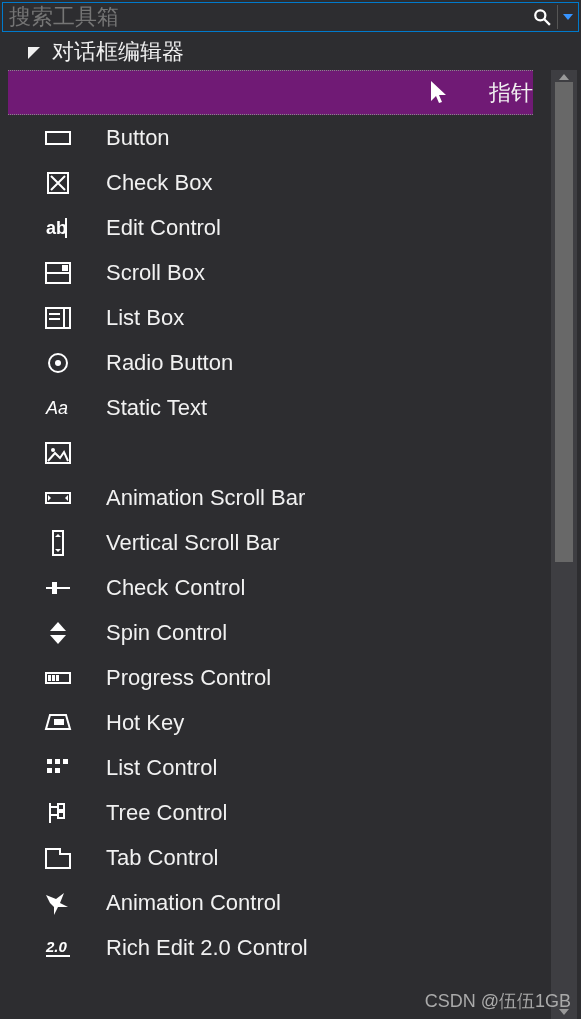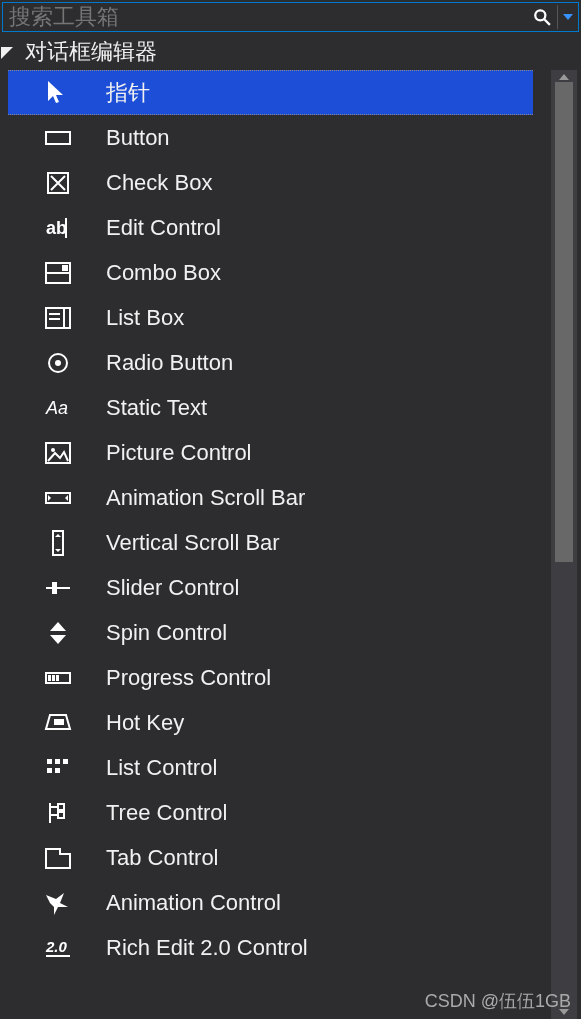--- a/index.html
+++ b/index.html
@@ -3,24 +3,24 @@
   <meta charset="utf-8">
   <style>
     * { margin:0; padding:0; box-sizing:border-box; font-family:"Microsoft YaHei","Segoe UI",Arial,sans-serif; -webkit-font-smoothing:antialiased; }
     body { background:#2d2d30; color:#f1f1f1; width:581px; height:1019px; overflow:hidden; position:relative; }
     .search-row { display:flex; align-items:center; height:30px; border:1px solid #007acc; margin:2px; position:relative;justify-content:space-between; }
     .search-input { flex:1; background:transparent; border:0; outline:0; color:#999; font-size:22px; padding:0 6px; height:100%; }
     .search-icon-box { width:30px; display:flex; align-items:center; justify-content:center; color:#f1f1f1; }
     .dropdown-sep { width:1px; height:24px; background:#555; }
     .dropdown-arrow { width:20px; display:flex; align-items:center; justify-content:center; color:#007acc; }
     .panel { position:relative; height:calc(100% - 34px); }
-    .header { display:flex; align-items:center; height:36px; padding-left:1px; font-size:22px; color:#f1f1f1; }
+    .header { display:flex; align-items:center; height:36px; padding-left:28px; font-size:22px; color:#f1f1f1; }
     .list { position:absolute; top:36px; left:8px; right:48px; bottom:0; }
     .item { display:flex; align-items:center; height:45px; padding-left:32px; font-size:22px; color:#f1f1f1; border-top:1px solid rgba(0,0,0,0.0); }
-    .item.selected { background:#1d4ed8; border-top:1px dotted #888; border-bottom:1px dotted #888; }
+    .item.selected { background:#701a75; border-top:1px dotted #888; border-bottom:1px dotted #888;justify-content:flex-end; }
     .icon-slot { width:36px; height:30px; display:flex; align-items:center; justify-content:center; margin-right:30px; }
     .icon-slot svg { width:28px; height:28px; }
     .label {}
     .scrollbar-track { position:absolute; top:36px; right:4px; width:26px; height:calc(100% - 36px); background:#3e3e42; }
     .scrollbar-thumb { position:absolute; left:4px; top:12px; width:18px; height:480px; background:#686868; }
     .scroll-arrow { position:absolute; left:0; width:26px; height:14px; display:flex; align-items:center; justify-content:center; color:#999;}
     .scroll-arrow.up{ top:0; }
     .scroll-arrow.down{ bottom:0; }
     .watermark { position:absolute; right:10px; bottom:6px; font-size:18px; color:#aaa; pointer-events:none; }
     
@@ -88,21 +88,21 @@
           </svg>
         </span>
         <span class="label">Edit Control</span>
       </div>
       <div class="item">
         <span class="icon-slot">
           <svg viewBox="0 0 28 28">
             <use href="#combobox-icon"></use>
           </svg>
         </span>
-        <span class="label">Combo Box</span>
+        <span class="label">Scroll Box</span>
       </div>
       <div class="item">
         <span class="icon-slot">
           <svg viewBox="0 0 28 28">
             <use href="#listbox-icon"></use>
           </svg>
         </span>
         <span class="label">List Box</span>
       </div>
       <div class="item">
@@ -120,21 +120,20 @@
           </svg>
         </span>
         <span class="label">Static Text</span>
       </div>
       <div class="item">
         <span class="icon-slot">
           <svg viewBox="0 0 28 28">
             <use href="#picture-icon"></use>
           </svg>
         </span>
-        <span class="label">Picture Control</span>
       </div>
       <div class="item">
         <span class="icon-slot">
           <svg viewBox="0 0 28 28">
             <use href="#hscroll-icon"></use>
           </svg>
         </span>
         <span class="label">Animation Scroll Bar</span>
       </div>
       <div class="item">
@@ -144,21 +143,21 @@
           </svg>
         </span>
         <span class="label">Vertical Scroll Bar</span>
       </div>
       <div class="item">
         <span class="icon-slot">
           <svg viewBox="0 0 28 28">
             <use href="#slider-icon"></use>
           </svg>
         </span>
-        <span class="label">Slider Control</span>
+        <span class="label">Check Control</span>
       </div>
       <div class="item">
         <span class="icon-slot">
           <svg viewBox="0 0 28 28">
             <use href="#spin-icon"></use>
           </svg>
         </span>
         <span class="label">Spin Control</span>
       </div>
       <div class="item">

